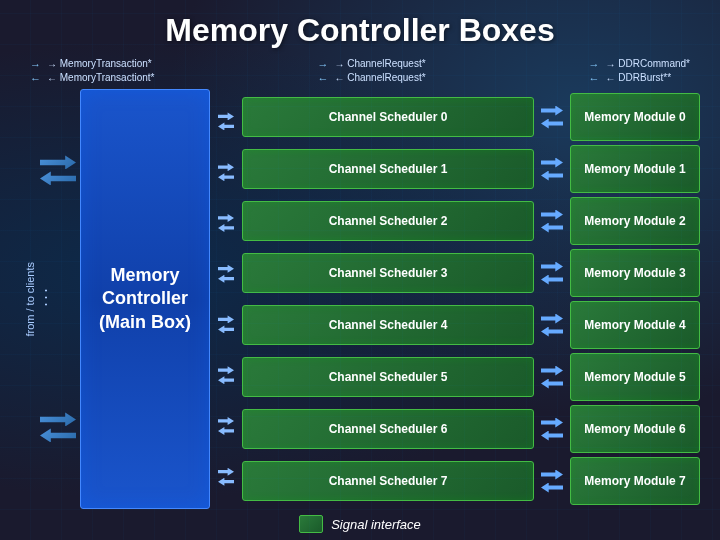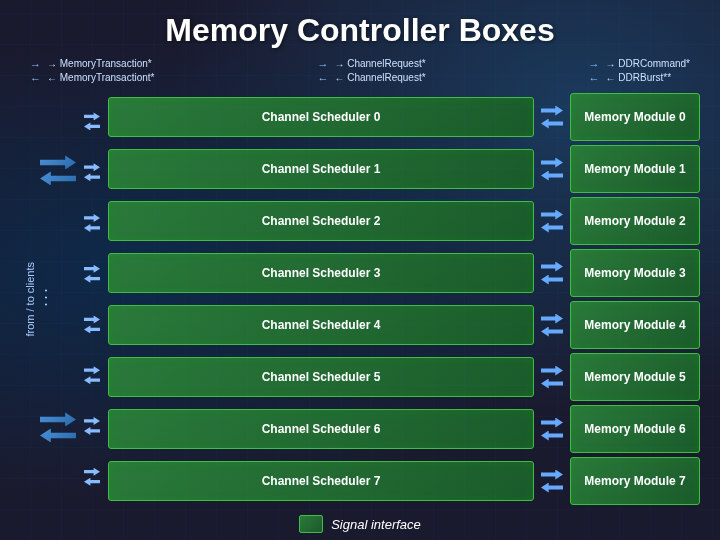--- a/index.html
+++ b/index.html
@@ -304,20 +304,25 @@
 
       <div class="dots-label" style="writing-mode:vertical-rl;transform:rotate(0deg);font-size:18px;letter-spacing:2px;">...</div>
 
       <div class="double-arrow">
         <div class="arr"></div>
         <div class="arr left"></div>
       </div>
     </div>
   </div>
 
+  <div class="controller-box">
+    <span style="white-space:pre-line;">Memory
+Controller
+(Main Box)</span>
+  </div>
 
   <div class="conn-arrows" style="width:24px;">
 
     <div style="flex:1;display:flex;flex-direction:column;justify-content:space-around;align-items:center;gap:2px;padding:4px 0;">
       <div style="display:flex;flex-direction:column;gap:2px;align-items:center;">
         <div class="h-arrow-r-small"></div>
           <div class="h-arrow-l-small"></div>
       </div>
       <div style="display:flex;flex-direction:column;gap:2px;align-items:center;">
         <div class="h-arrow-r-small"></div>

